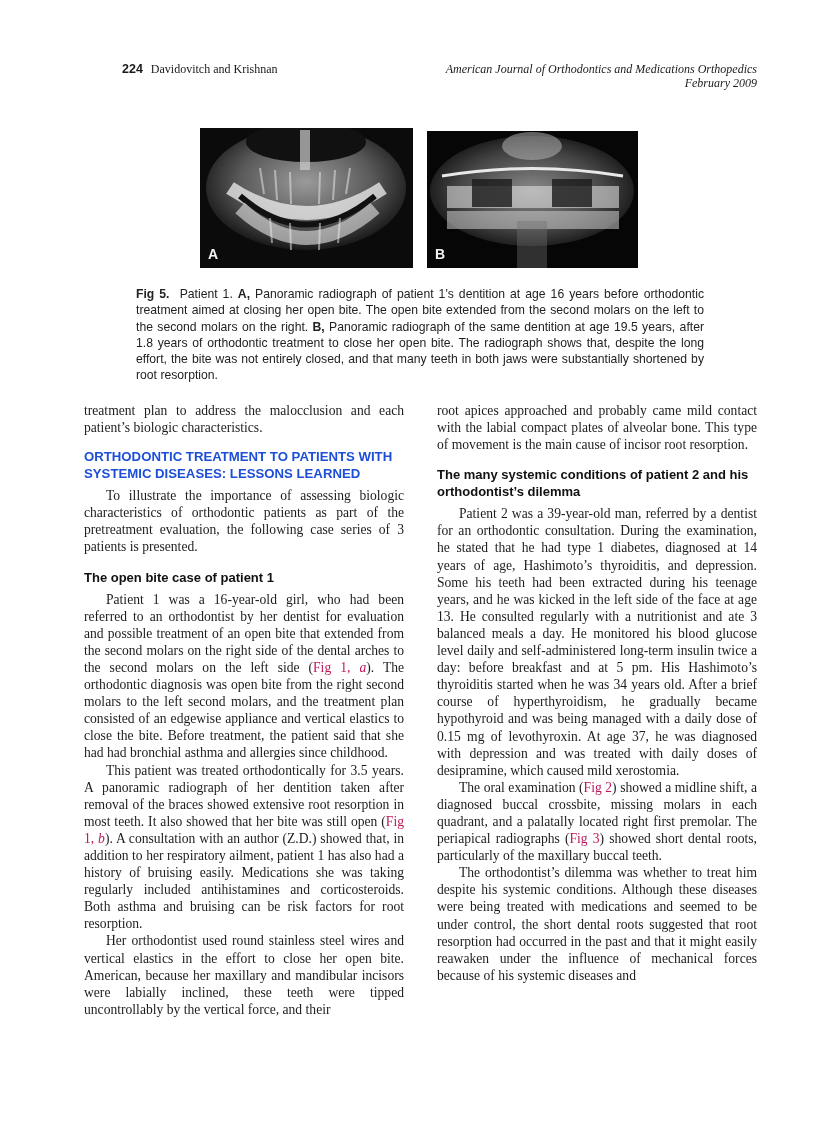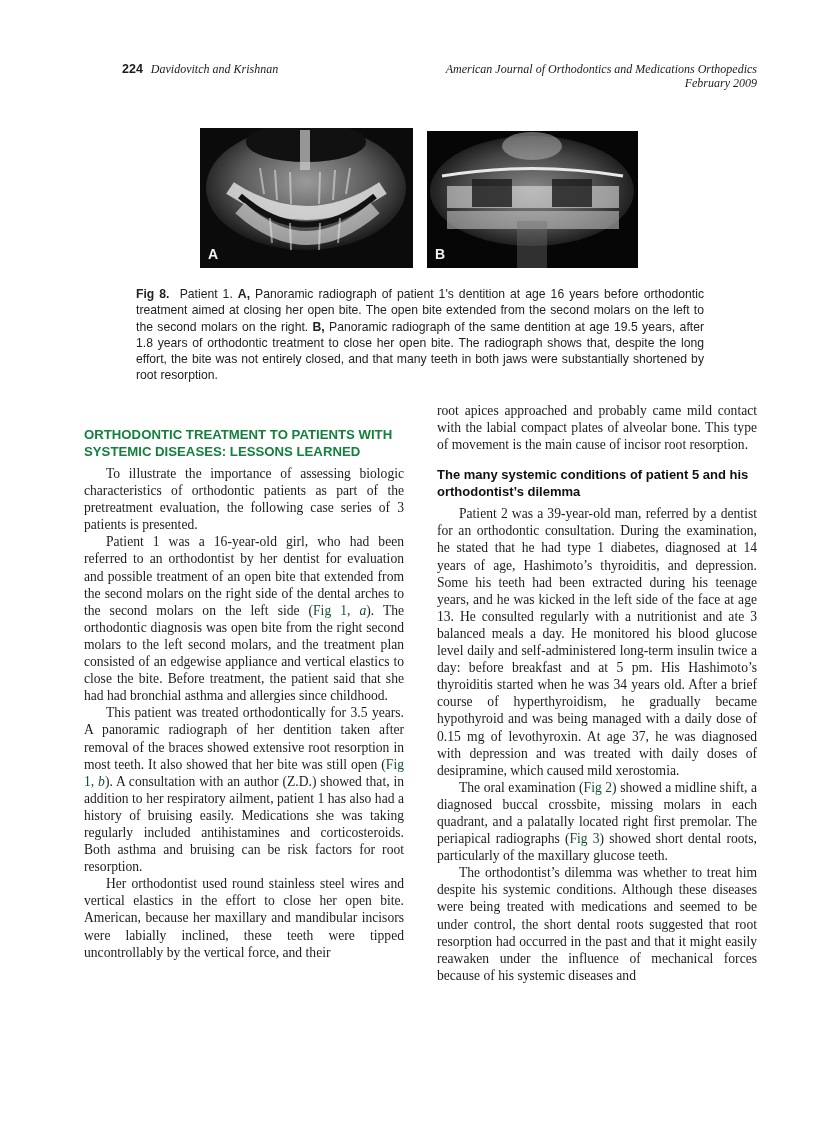--- a/index.html
+++ b/index.html
@@ -1,35 +1,35 @@
 <!DOCTYPE html>
 <html><head>
 <meta charset="utf-8">
 <style>
   html, body { margin: 0; padding: 0; background: #ffffff; }
   body { width: 838px; height: 1122px; position: relative; overflow: hidden; color: #1a1a1a; }
   .running-head { position: absolute; left: 82px; top: 62px; width: 675px; font-family: "Liberation Serif", serif; font-size: 12px; line-height: 14px; }
   .rh-left { position: absolute; left: 0; top: 0; }
   .rh-left .pg { font-family: "Liberation Sans", sans-serif; font-weight: bold; font-size: 12.5px; margin-right: 5px; font-style: normal; margin-left: 40px; }
-  .rh-left .auth { font-style: italic; }
+  .rh-left .auth { }
   .rh-right { position: absolute; right: 0; top: 0; text-align: right; font-style: italic; }
   .figure { position: absolute; left: 0; top: 0; }
   .radio { position: absolute; overflow: hidden; background: #050505; }
   .radio svg { display: block; }
   .panel-letter { position: absolute; left: 8px; bottom: 6px; color: #f2f2f2; font-family: "Liberation Sans", sans-serif; font-weight: bold; font-size: 14px; }
   .caption { position: absolute; left: 136px; top: 286px; width: 568px; font-family: "Liberation Sans", sans-serif; font-size: 12.2px; line-height: 16.3px; text-align: justify; color: #222; }
   .caption b { font-weight: bold; }
   .col { position: absolute; top: 402px; width: 320px; font-family: "Liberation Serif", serif; font-size: 13.6px; line-height: 17.1px; text-align: justify; color: #1c1c1c; }
   .col.left { left: 84px; }
   .col.right { left: 437px; }
   .col p { margin: 0; }
   .col p.ind { text-indent: 22px; }
-  .sec-head { font-family: "Liberation Sans", sans-serif; font-weight: bold; font-size: 13.2px; line-height: 17px; margin: 24px 0 5px 0; text-align: left; color: #15803d; }
+  .sec-head { font-family: "Liberation Sans", sans-serif; font-weight: bold; font-size: 13.2px; line-height: 17px; margin: 12px 0 5px 0; text-align: left; color: #1d4ed8; }
   .sub-head { font-family: "Liberation Sans", sans-serif; font-weight: bold; font-size: 13px; line-height: 17px; margin: 13px 0 5px 0; text-align: left; color: #111; }
-  .link { color: #14532d; }
+  .link { color: #be185d; }
   .it { font-style: italic; }
 </style>
 </head>
 <body>
 
 <div class="running-head">
   <div class="rh-left">
     <span class="pg">224</span>
     <span class="auth">Davidovitch and Krishnan</span>
   </div>
@@ -88,35 +88,37 @@
       <rect x="125" y="48" width="40" height="28" fill="#1a1a1a" opacity="0.8"></rect>
       <rect x="20" y="80" width="172" height="18" fill="#cfcfcf" opacity="0.55"></rect>
       <rect x="90" y="90" width="30" height="47" fill="#707070" opacity="0.4"></rect>
       <ellipse cx="105" cy="15" rx="30" ry="14" fill="#bbb" opacity="0.5"></ellipse>
     </svg>
     <div class="panel-letter">B</div>
   </div>
 </div>
 
 <div class="caption">
-  <b>Fig 8.</b>&nbsp;
+  <b>Fig 5.</b>&nbsp;
   <span>Patient 1.</span>
   <b>A,</b>
   <span>Panoramic radiograph of patient 1's dentition at age 16 years before orthodontic treatment aimed at closing her open bite. The open bite extended from the second molars on the left to the second molars on the right.</span>
   <b>B,</b>
   <span>Panoramic radiograph of the same dentition at age 19.5 years, after 1.8 years of orthodontic treatment to close her open bite. The radiograph shows that, despite the long effort, the bite was not entirely closed, and that many teeth in both jaws were substantially shortened by root resorption.</span>
 </div>
 
 <div class="col left">
+  <p>treatment plan to address the malocclusion and each patient’s biologic characteristics.</p>
   <div class="sec-head">ORTHODONTIC TREATMENT TO PATIENTS WITH SYSTEMIC DISEASES: LESSONS LEARNED</div>
   <p class="ind">To illustrate the importance of assessing biologic characteristics of orthodontic patients as part of the pretreatment evaluation, the following case series of 3 patients is presented.</p>
+  <div class="sub-head">The open bite case of patient 1</div>
   <p class="ind"><span>Patient 1 was a 16-year-old girl, who had been referred to an orthodontist by her dentist for evaluation and possible treatment of an open bite that extended from the second molars on the right side of the dental arches to the second molars on the left side (</span><span class="link"><span>Fig 1</span>, <span class="it">a</span></span><span>). The orthodontic diagnosis was open bite from the right second molars to the left second molars, and the treatment plan consisted of an edgewise appliance and vertical elastics to close the bite. Before treatment, the patient said that she had had bronchial asthma and allergies since childhood.</span></p>
   <p class="ind"><span>This patient was treated orthodontically for 3.5 years. A panoramic radiograph of her dentition taken after removal of the braces showed extensive root resorption in most teeth. It also showed that her bite was still open (</span><span class="link"><span>Fig 1</span>, <span class="it">b</span></span><span>). A consultation with an author (Z.D.) showed that, in addition to her respiratory ailment, patient 1 has also had a history of bruising easily. Medications she was taking regularly included antihistamines and corticosteroids. Both asthma and bruising can be risk factors for root resorption.</span></p>
   <p class="ind">Her orthodontist used round stainless steel wires and vertical elastics in the effort to close her open bite. American, because her maxillary and mandibular incisors were labially inclined, these teeth were tipped uncontrollably by the vertical force, and their</p>
 </div>
 
 <div class="col right">
   <p>root apices approached and probably came mild contact with the labial compact plates of alveolar bone. This type of movement is the main cause of incisor root resorption.</p>
-  <div class="sub-head">The many systemic conditions of patient 5 and his orthodontist’s dilemma</div>
+  <div class="sub-head">The many systemic conditions of patient 2 and his orthodontist’s dilemma</div>
   <p class="ind">Patient 2 was a 39-year-old man, referred by a dentist for an orthodontic consultation. During the examination, he stated that he had type 1 diabetes, diagnosed at 14 years of age, Hashimoto’s thyroiditis, and depression. Some his teeth had been extracted during his teenage years, and he was kicked in the left side of the face at age 13. He consulted regularly with a nutritionist and ate 3 balanced meals a day. He monitored his blood glucose level daily and self-administered long-term insulin twice a day: before breakfast and at 5 pm. His Hashimoto’s thyroiditis started when he was 34 years old. After a brief course of hyperthyroidism, he gradually became hypothyroid and was being managed with a daily dose of 0.15 mg of levothyroxin. At age 37, he was diagnosed with depression and was treated with daily doses of desipramine, which caused mild xerostomia.</p>
-  <p class="ind"><span>The oral examination (</span><span class="link">Fig 2</span><span>) showed a midline shift, a diagnosed buccal crossbite, missing molars in each quadrant, and a palatally located right first premolar. The periapical radiographs (</span><span class="link">Fig 3</span><span>) showed short dental roots, particularly of the maxillary glucose teeth.</span></p>
+  <p class="ind"><span>The oral examination (</span><span class="link">Fig 2</span><span>) showed a midline shift, a diagnosed buccal crossbite, missing molars in each quadrant, and a palatally located right first premolar. The periapical radiographs (</span><span class="link">Fig 3</span><span>) showed short dental roots, particularly of the maxillary buccal teeth.</span></p>
   <p class="ind">The orthodontist’s dilemma was whether to treat him despite his systemic conditions. Although these diseases were being treated with medications and seemed to be under control, the short dental roots suggested that root resorption had occurred in the past and that it might easily reawaken under the influence of mechanical forces because of his systemic diseases and</p>
 </div>
 
 </body></html>

